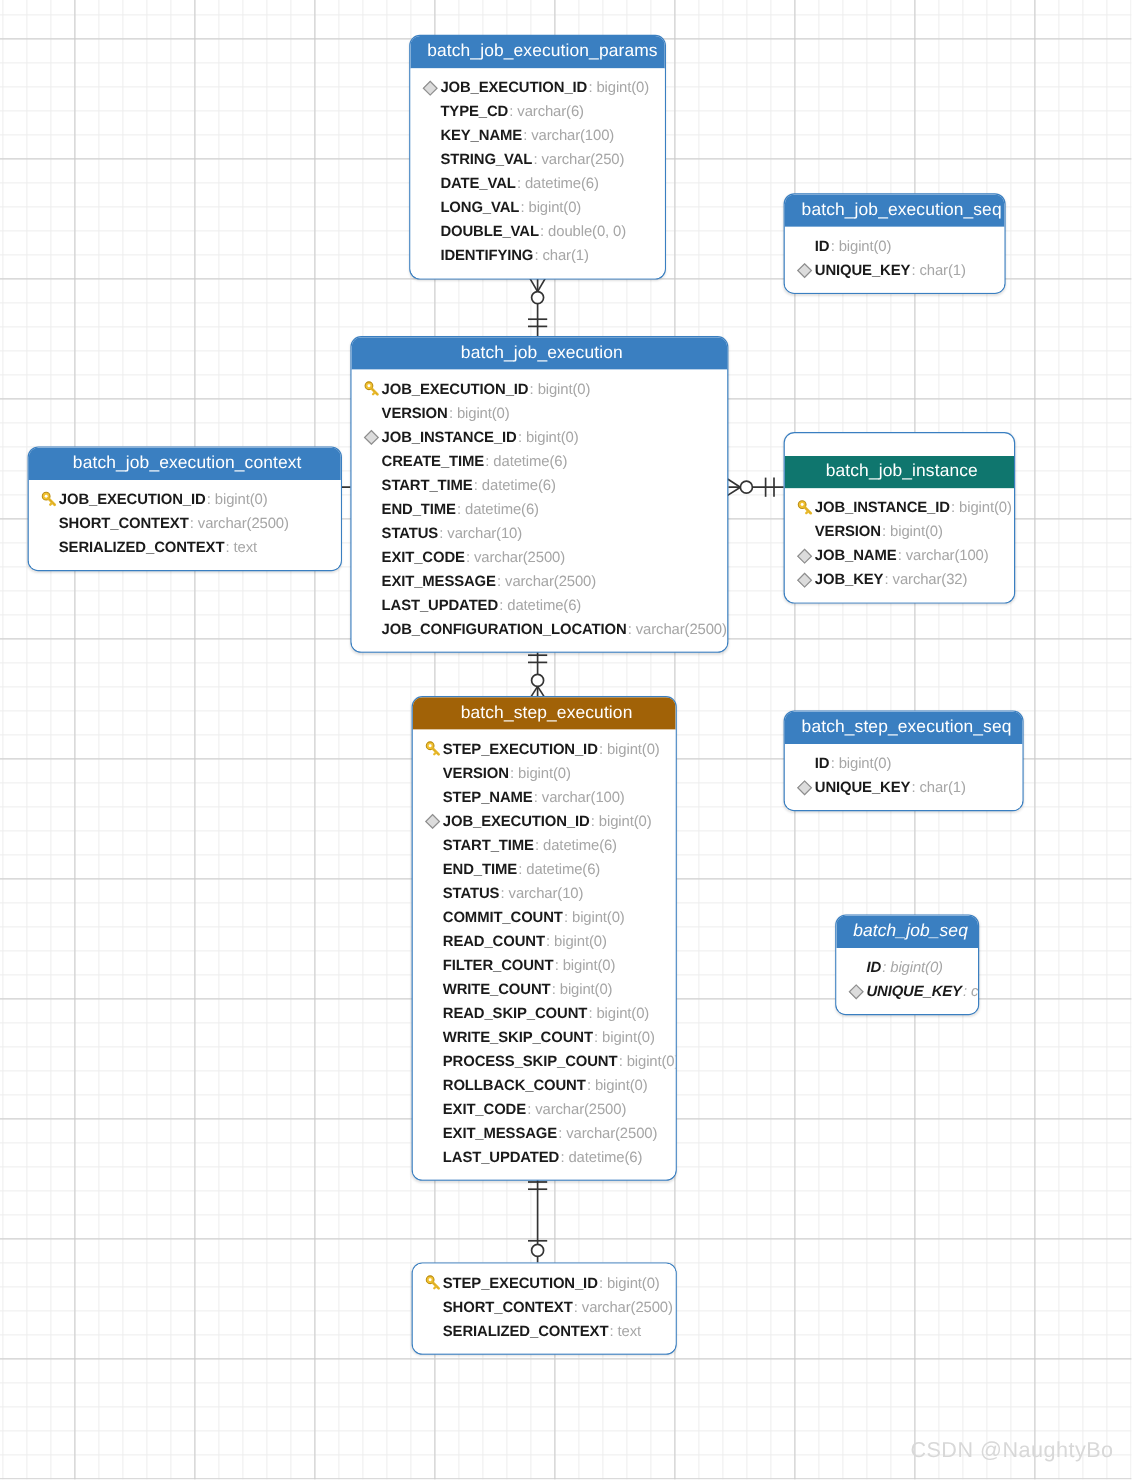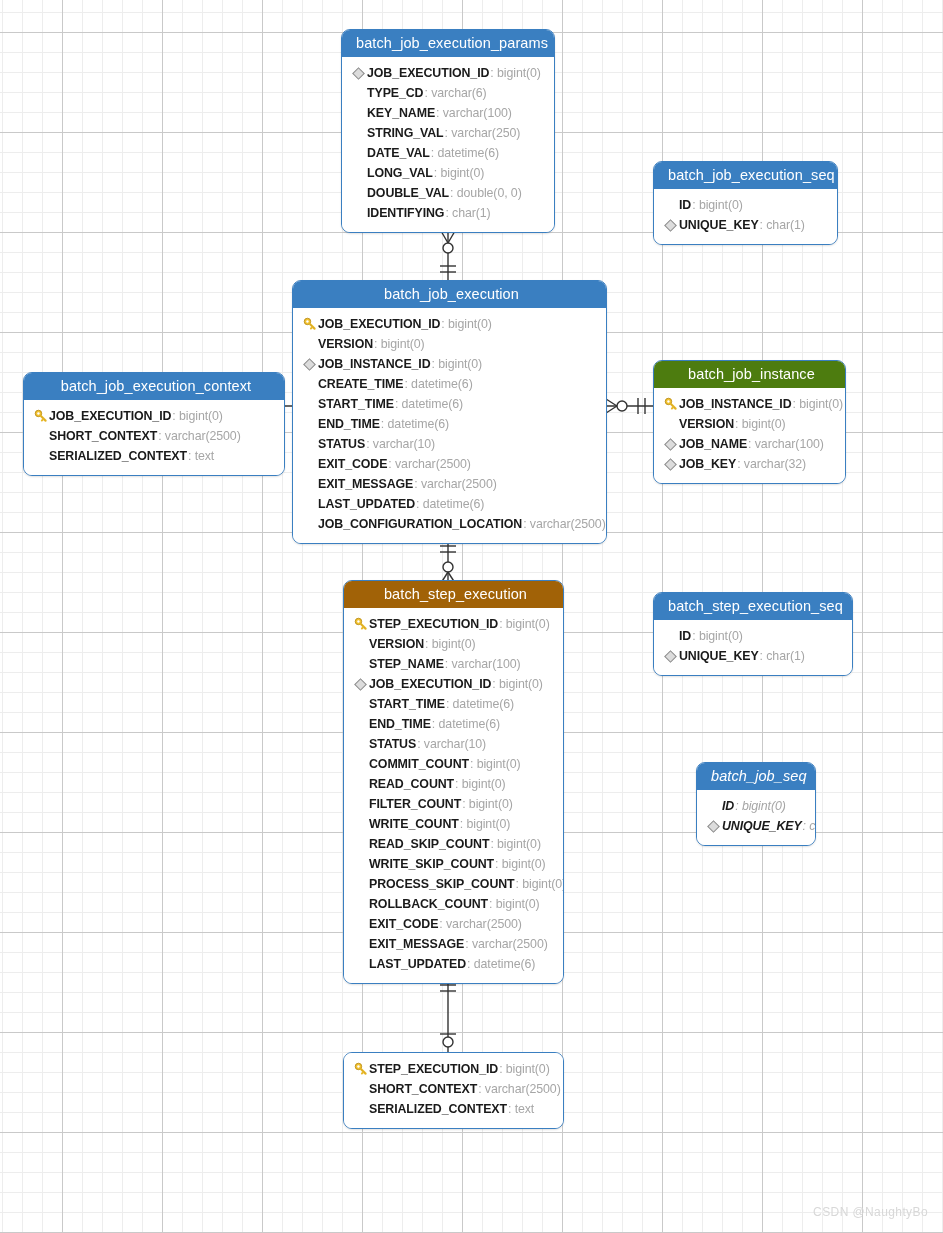--- a/index.html
+++ b/index.html
@@ -75,21 +75,21 @@
   }
   
   .keyicon { display:block; }
 
   
   #watermark {
     position: absolute;
     right: 15px;
     bottom: 14px;
     color: #d8d8d8;
-    font-size: 12px;
+    font-size: 18px;
     letter-spacing: 0.4px;
     user-select: none;
   }
 </style>
 </head>
 <body>
 
 <div id="canvas">
 
   <svg id="links" viewBox="0 0 943 1233" xmlns="http://www.w3.org/2000/svg">
@@ -313,21 +313,21 @@
     <span class="atype">: varchar(2500)</span>
   </div>
           <div class="attr">
     <span class="glyph"></span>
     <span class="aname">SERIALIZED_CONTEXT</span>
     <span class="atype">: text</span>
   </div>
         </div>
   </div>
       <div class="entity" style="left: 653px; top: 360px; width: 193px;">
-    <div class="entity-header" style="background: #4d7c0f;">batch_job_instance</div>
+    <div class="entity-header" style="background: #0f766e; margin-top: 19px;">batch_job_instance</div>
     <div class="entity-body">
           <div class="attr">
     <span class="glyph">
               <svg viewBox="0 0 16 16" width="14" height="14" class="keyicon">
                 <circle cx="5.1" cy="5.1" r="3.7" fill="#f2c230" stroke="#b98c14" stroke-width="1"></circle>
                 <circle cx="5.1" cy="5.1" r="1.4" fill="#ffffff"></circle>
                 <path d="M7.3 7.4 L13.2 13.3" stroke="#e8b92c" stroke-width="2.6" stroke-linecap="round"></path>
                 <path d="M7.3 7.4 L13.2 13.3" stroke="#b98c14" stroke-width="0.7" fill="none" opacity="0.55"></path>
                 <path d="M10.4 11.8 L9.0 13.2" stroke="#e8b92c" stroke-width="2.2" stroke-linecap="round"></path>
               </svg>

